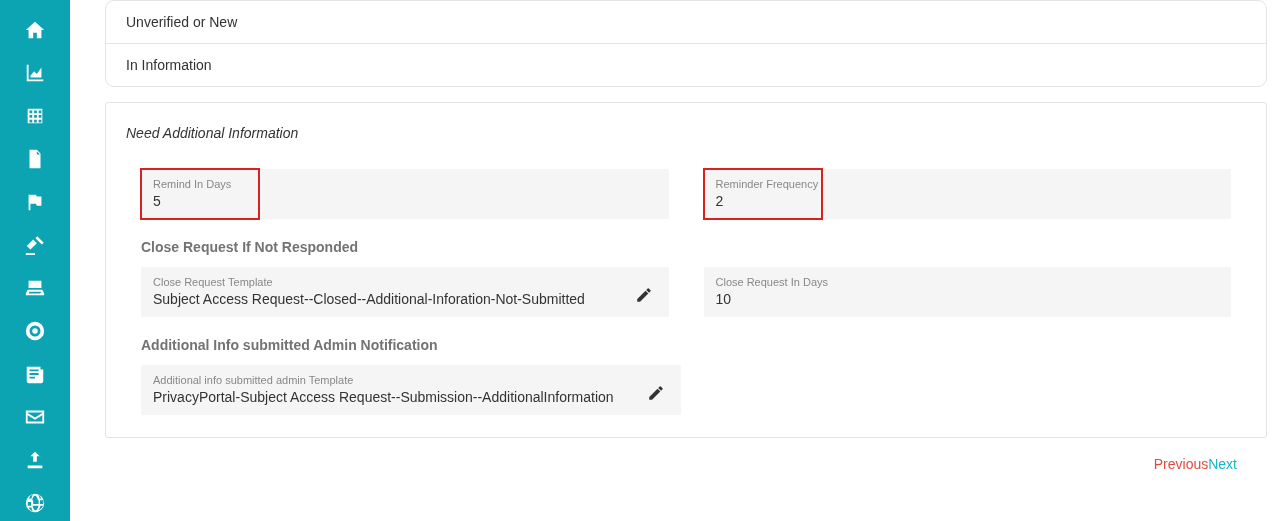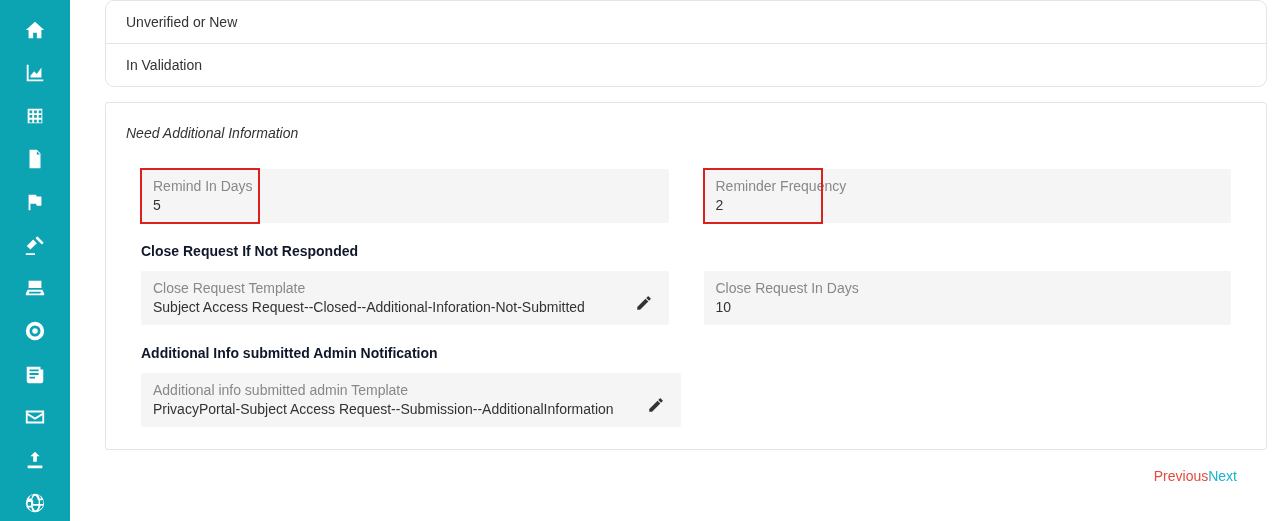--- a/index.html
+++ b/index.html
@@ -54,40 +54,40 @@
     background: #fff;
     padding: 22px 0 22px 0;
   }
   .card-title {
     font-size: 14px;
     color: #333;
     padding: 0 20px 28px 20px;
     font-style: italic;
   }
   .section-heading {
-    color: #0f172a;
+    color: #737373;
     font-weight: 700;
     font-size: 14px;
     padding: 20px 0 12px 35px;
   }
   .two-col {
     display: flex;
     gap: 35px;
     padding: 0 35px;
   }
   .field {
     background: #f5f5f5;
     border-radius: 2px;
     padding: 9px 12px 9px 12px;
     flex: 1;
     position: relative;
     min-height: 46px;
   }
   .field-label {
-    font-size: 14px;
+    font-size: 11px;
     color: #888;
     display: block;
     margin-bottom: 2px;
   }
   .field-value {
     font-size: 14px;
     color: #333;
   }
   .red-frame {
     position: absolute;
@@ -187,21 +187,21 @@
       <svg viewBox="0 0 24 24">
           <path d="M12 2a10 10 0 100 20 10 10 0 000-20zm0 2c1.3 0 2.6 2 3.2 5H8.8C9.4 6 10.7 4 12 4zM4.3 11h3.5c-.1.7-.1 1.3-.1 2s0 1.3.1 2H4.3a8 8 0 010-4zm.8 6h3c.4 2 1.1 3.6 2 4.6A8 8 0 015.1 17zm3-10h-3a8 8 0 014.9-4.6c-.8 1-1.5 2.6-1.9 4.6zm1.9 4c0-.7 0-1.4.1-2h5.8c.1.6.1 1.3.1 2s0 1.4-.1 2H10.1c-.1-.6-.1-1.3-.1-2zm.8 4h5c-.6 3-1.9 5-3.2 5s-2.6-2-3.2-5h1.4zm7.1 0h3a8 8 0 01-4.9 4.6c.8-1 1.5-2.6 1.9-4.6zm3-2h-3.5c.1-.7.1-1.3.1-2s0-1.3-.1-2h3.5a8 8 0 010 4zm-.8-6h-3c-.4-2-1.1-3.6-2-4.6A8 8 0 0118.9 7z"></path>
         </svg>
     </div>
   </nav>
 
   <div class="main">
 
     <div class="panel">
       <div class="panel-row">Unverified or New</div>
-      <div class="panel-row">In Validation</div>
+      <div class="panel-row">In Information</div>
     </div>
 
     <div class="card">
       <div class="card-title">Need Additional Information</div>
 
       <div class="two-col">
         <div class="field">
           <div class="red-frame"></div>
           <span class="field-label">Remind In Days</span>
           <span class="field-value">5</span>

